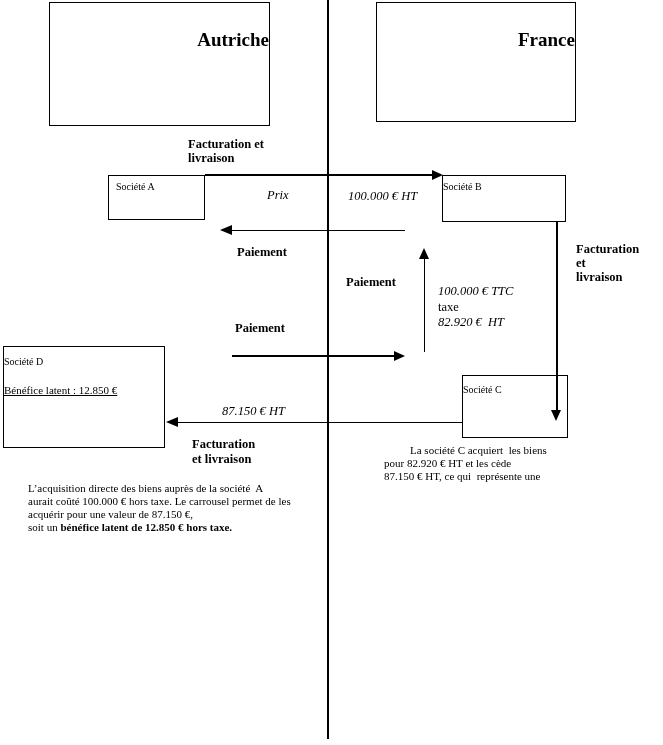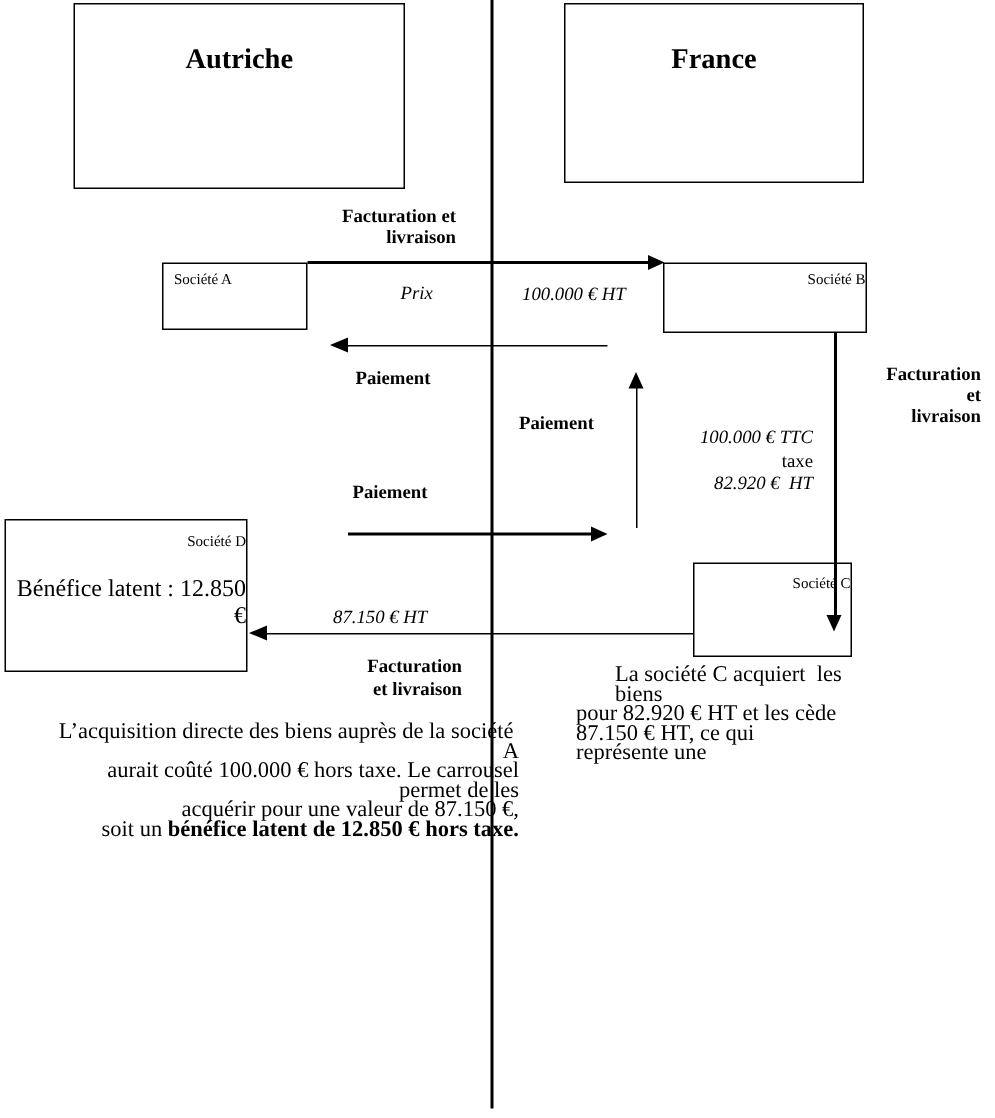--- a/index.html
+++ b/index.html
@@ -2,60 +2,60 @@
 <html><head>
 <meta charset="utf-8">
 <style>
   html,body{margin:0;padding:0;background:#ffffff;}
   #canvas{
     position:relative;width:663px;height:745px;background:#ffffff;
     font-family:"Liberation Serif","DejaVu Serif",serif;color:#000;overflow:hidden;
   }
   .abs{position:absolute;}
   .box{position:absolute;border:1px solid #000;background:#fff;box-sizing:border-box;}
-  .region-title{font-weight:bold;font-size:19px;text-align:center;padding-top:26px;}
+  .region-title{font-weight:bold;font-size:19px;text-align:right;padding-top:26px;}
   .soc-label{font-size:10px;}
   .hline{position:absolute;height:1.5px;background:#000;}
   .vline{position:absolute;width:1.5px;background:#000;}
   .tri{position:absolute;width:0;height:0;}
   .tri-right{border-top:5.5px solid transparent;border-bottom:5.5px solid transparent;border-left:11px solid #000;}
   .tri-left{border-top:5.5px solid transparent;border-bottom:5.5px solid transparent;border-right:12px solid #000;}
   .tri-up{border-left:5px solid transparent;border-right:5px solid transparent;border-bottom:11px solid #000;}
   .tri-down{border-left:5.5px solid transparent;border-right:5.5px solid transparent;border-top:11px solid #000;}
   .lbl-bold{font-weight:bold;font-size:12.5px;line-height:14px;}
   .lbl-italic{font-style:italic;font-size:12.5px;}
-  .center{text-align:right;}
-  .note{font-size:15px;line-height:13px;}
+  .center{text-align:left;}
+  .note{font-size:11px;line-height:13px;}
 </style>
 </head>
 <body>
 
 <div id="canvas">
 
   <div class="vline" style="left:327px;top:0;height:739px;"></div>
 
   <div class="box" style="left:49px;top:2px;width:221px;height:124px;">
     <div class="region-title">Autriche</div>
   </div>
   <div class="box" style="left:376px;top:2px;width:200px;height:120px;">
     <div class="region-title">France</div>
   </div>
 
   <div class="box" style="left:108px;top:175px;width:97px;height:45px;">
     <div class="soc-label" style="padding:5px 0 0 7px;">Société A</div>
   </div>
-  <div class="box" style="left:442px;top:175px;width:136px;height:47px;">
+  <div class="box" style="left:442px;top:175px;width:124px;height:47px;">
     <div class="soc-label center" style="padding-top:5px;">Société B</div>
   </div>
   <div class="box" style="left:462px;top:375px;width:106px;height:63px;">
     <div class="soc-label center" style="padding-top:8px;">Société C</div>
   </div>
   <div class="box" style="left:3px;top:346px;width:162px;height:102px;">
     <div class="soc-label center" style="padding-top:9px;">Société D</div>
-    <div class="center" style="font-size:16px;margin-top:17px;">Bénéfice latent : 12.850 €</div>
+    <div class="center" style="font-size:11px;margin-top:17px;text-decoration:underline;">Bénéfice latent : 12.850 €</div>
   </div>
 
   <div>
     <div class="hline" style="left:205px;top:174px;width:228px;"></div>
     <div class="tri tri-right" style="left:432px;top:169.5px;"></div>
   </div>
 
   <div>
     <div class="hline" style="left:231px;top:229.5px;width:174px;"></div>
     <div class="tri tri-left" style="left:220px;top:224.5px;"></div>

